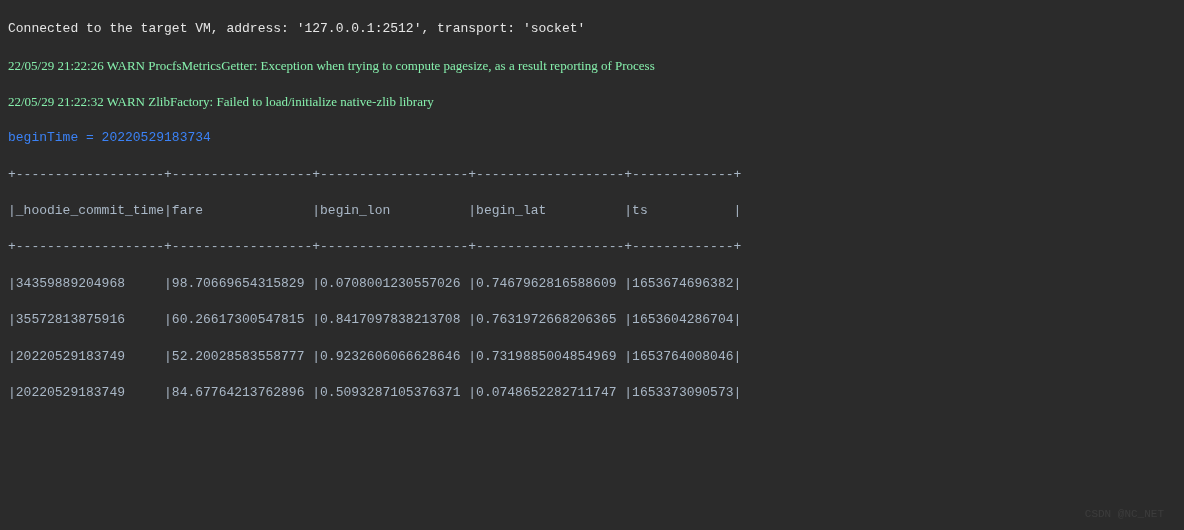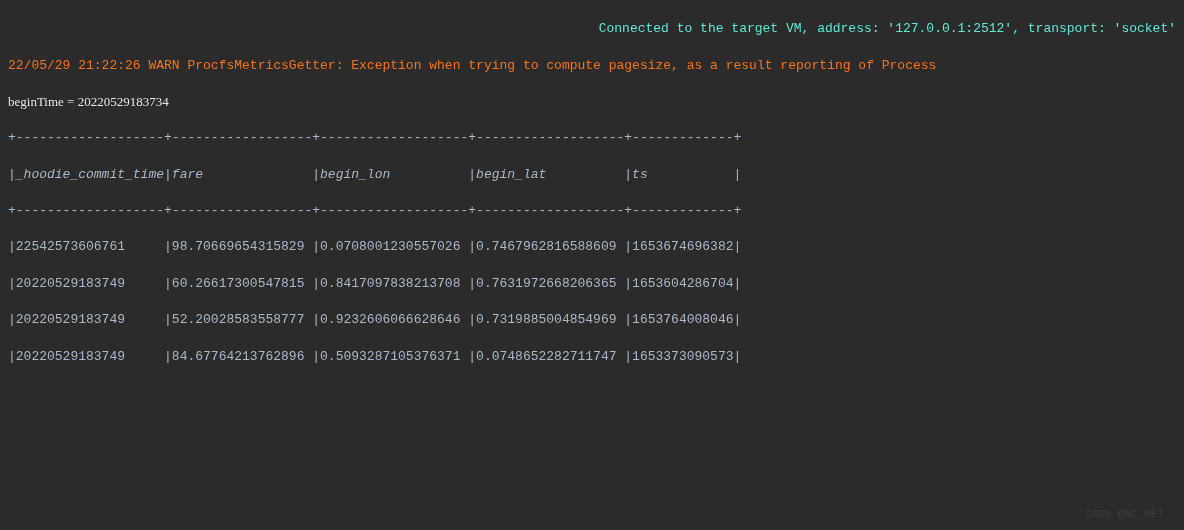--- a/index.html
+++ b/index.html
@@ -19,61 +19,60 @@
       overflow: hidden;
     }
     .console {
       padding: 2px 8px;
       white-space: pre;
     }
     .header-line {
       color: #7a7a7a;
     }
     .connection-line {
-      color: #5eead4;
-      text-align: right;
+      color: #e5e5e5;
     }
     .warn-line {
-      color: #f97316;
+      color: #86efac;
+      font-family: Liberation Serif, serif;
     }
     .begin-time-line {
-      color: #e5e5e5;
-      font-family: Liberation Serif, serif;
+      color: #3b82f6;
     }
     .separator-line {
       color: #a9b7c6;
     }
     .table-header {
       color: #a9b7c6;
-      font-style: italic;
     }
     .table-row {
       color: #a9b7c6;
     }
     .watermark {
       position: absolute;
       right: 20px;
       bottom: 8px;
       color: #4d4d4d;
       font-size: 11px;
       opacity: 0.5;
     }
   </style>
 </head>
 <body>
 
 <div class="console">
 <div class="connection-line">Connected to the target VM, address: '127.0.0.1:2512', transport: 'socket'</div>
 <div class="warn-line">22/05/29 21:22:26 WARN ProcfsMetricsGetter: Exception when trying to compute pagesize, as a result reporting of Process</div>
+<div class="warn-line">22/05/29 21:22:32 WARN ZlibFactory: Failed to load/initialize native-zlib library</div>
 <div class="begin-time-line">beginTime = 20220529183734</div>
 <div class="separator-line">+-------------------+------------------+-------------------+-------------------+-------------+</div>
 <div class="table-header">|_hoodie_commit_time|fare              |begin_lon          |begin_lat          |ts           |</div>
 <div class="separator-line">+-------------------+------------------+-------------------+-------------------+-------------+</div>
-<div class="table-row">|22542573606761     |98.70669654315829 |0.0708001230557026 |0.7467962816588609 |1653674696382|</div>
-<div class="table-row">|20220529183749     |60.26617300547815 |0.8417097838213708 |0.7631972668206365 |1653604286704|</div>
+<div class="table-row">|34359889204968     |98.70669654315829 |0.0708001230557026 |0.7467962816588609 |1653674696382|</div>
+<div class="table-row">|35572813875916     |60.26617300547815 |0.8417097838213708 |0.7631972668206365 |1653604286704|</div>
 <div class="table-row">|20220529183749     |52.20028583558777 |0.9232606066628646 |0.7319885004854969 |1653764008046|</div>
 <div class="table-row">|20220529183749     |84.67764213762896 |0.5093287105376371 |0.0748652282711747 |1653373090573|</div>
 
 
 
 
 
 
 
 

